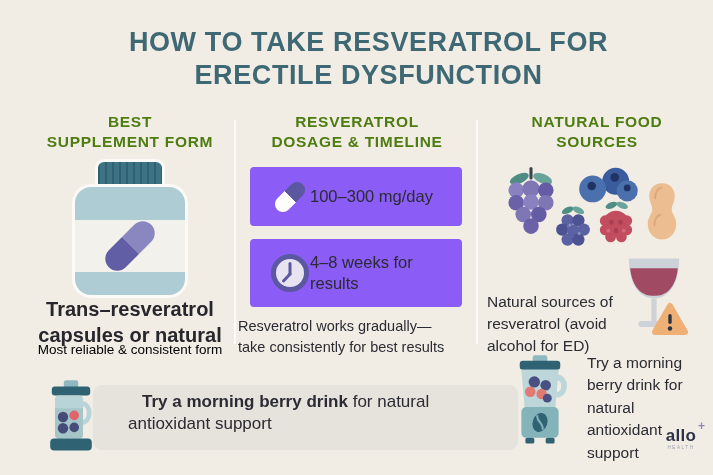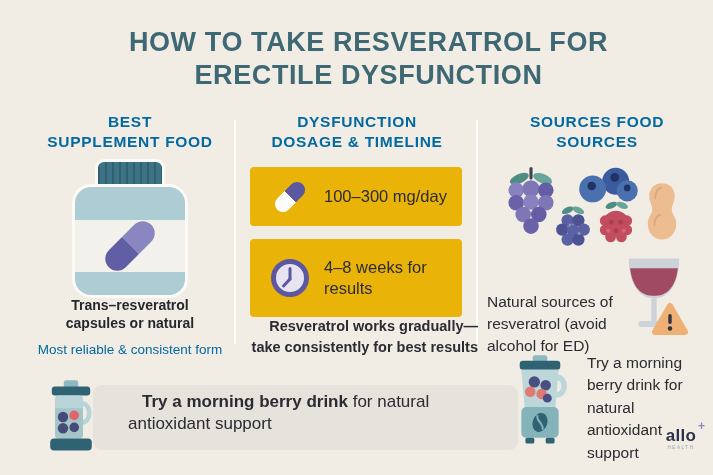--- a/index.html
+++ b/index.html
@@ -9,40 +9,40 @@
   }
   .abs{position:absolute;}
   
   .title{
     left:0;right:0;top:26px;text-align:center;
     color:#3d6874;font-weight:700;font-size:27px;line-height:1.22;letter-spacing:.6px;margin-left:24px;
   }
   
   .divider{width:2px;top:120px;height:224px;background:rgba(255,255,255,.85);}
   
-  .col-head{font-weight:700;font-size:15.5px;line-height:1.32;letter-spacing:.7px;text-align:center;color:#0369a1;}
+  .col-head{font-weight:700;font-size:15.5px;line-height:1.32;letter-spacing:.7px;text-align:center;color:#4d7c0f;}
   
   .bottle{left:70px;top:162px;width:120px;height:133px;}
   .bottle-cap{position:absolute;left:50%;transform:translateX(-50%);top:0;width:64px;height:28px;border-radius:6px;
     background:repeating-linear-gradient(90deg,rgba(15,55,70,.30) 0 2.5px,rgba(0,0,0,0) 2.5px 7px),#3e7386;
     box-shadow:0 0 0 3px #fbfaf6;}
   .bottle-body{position:absolute;left:50%;transform:translateX(-50%);top:25px;width:110px;height:108px;border-radius:16px;
     background:#adccd3;box-shadow:0 0 0 3px #fbfaf6;overflow:hidden;}
   .bottle-label{position:absolute;left:0;right:0;top:33px;height:52px;background:#f3f1ec;
     display:flex;align-items:center;justify-content:center;}
   .capsule-lg{width:60px;height:24px;border-radius:12px;transform:rotate(-45deg);
     background:linear-gradient(90deg,#615ea6 50%,#8a87c0 50%);}
-  .col1-bold{left:25px;top:297px;width:210px;text-align:center;font-weight:700;font-size:14px;line-height:1.28;}
-  .col1-sub{left:25px;top:342px;width:210px;text-align:center;font-size:13.5px;color:#0369a1;}
-  
-  .pill-box{left:250px;width:212px;background:#eab308;border-radius:4px;display:flex;align-items:center;gap:14px;padding:0 0 0 20px;box-sizing:border-box;}
+  .col1-bold{left:25px;top:297px;width:210px;text-align:center;font-weight:700;font-size:20px;line-height:1.28;}
+  .col1-sub{left:25px;top:342px;width:210px;text-align:center;font-size:13.5px;color:#000000;}
+  
+  .pill-box{left:250px;width:212px;background:#8b5cf6;border-radius:4px;display:flex;align-items:center;padding:0 0 0 20px;box-sizing:border-box;}
   .pill-box .lbl{font-size:16.5px;color:#2b2b33;line-height:1.3;}
   .capsule-sm{width:36px;height:16px;border-radius:8px;transform:rotate(-45deg);flex:0 0 auto;margin:0 2px;
     background:linear-gradient(90deg,#fdfdfc 50%,#5b58a1 50%);}
-  .note{left:238px;top:316px;width:240px;text-align:right;font-size:14.5px;line-height:1.45;color:#2b2b33;font-weight:bold;}
+  .note{left:238px;top:316px;width:240px;text-align:left;font-size:14.5px;line-height:1.45;color:#2b2b33;}
   
   .col3-caption{left:487px;top:254px;width:132px;font-size:15.5px;line-height:1.42;color:#2b2b33;margin-top:37px;}
   
   .strip{left:93px;top:385px;width:425px;height:65px;background:#e6e2dc;border-radius:9px;}
   .banner-text{left:128px;top:391px;width:350px;font-size:17px;line-height:1.3;color:#2b2b33;}
   .banner-text b{font-weight:700;margin-left:14px;}
   
   .tip-text{left:587px;top:352px;width:116px;font-size:15.5px;line-height:1.45;color:#2b2b33;}
   
   .logo{left:658px;top:427px;width:46px;text-align:center;line-height:1;}
@@ -58,64 +58,64 @@
   <div class="abs title">
     <div>HOW TO TAKE RESVERATROL FOR</div>
     <div>ERECTILE DYSFUNCTION</div>
   </div>
 
   <div class="abs divider" style="left:234px;"></div>
   <div class="abs divider" style="left:476px;"></div>
 
   <div class="abs col-head" style="left:25px;top:112px;width:210px;">
     <div>BEST</div>
-    <div>SUPPLEMENT FOOD</div>
+    <div>SUPPLEMENT FORM</div>
   </div>
 
   <div class="abs bottle">
     <div class="bottle-cap"></div>
     <div class="bottle-body">
       <div class="bottle-label">
         <div class="capsule-lg"></div>
       </div>
     </div>
   </div>
 
   <div class="abs col1-bold">
     <div>Trans–resveratrol</div>
     <div>capsules or natural</div>
   </div>
   <div class="abs col1-sub">Most reliable &amp; consistent form</div>
 
   <div class="abs col-head" style="left:247px;top:112px;width:220px;">
-    <div>DYSFUNCTION</div>
+    <div>RESVERATROL</div>
     <div>DOSAGE &amp; TIMELINE</div>
   </div>
 
   <div class="abs pill-box" style="top:167px;height:59px;">
     <div class="capsule-sm"></div>
     <div class="lbl">100–300 mg/day</div>
   </div>
 
-  <div class="abs pill-box" style="top:239px;height:78px;">
+  <div class="abs pill-box" style="top:239px;height:68px;">
     <svg width="40" height="40" viewBox="0 0 40 40" style="flex:0 0 auto;">
       <circle cx="20" cy="20" r="16.5" fill="#e8e3f1" stroke="#5b58a1" stroke-width="5"></circle>
       <line x1="20" y1="21" x2="20" y2="10.5" stroke="#5b58a1" stroke-width="3" stroke-linecap="round"></line>
       <line x1="20" y1="21" x2="13.5" y2="28" stroke="#5b58a1" stroke-width="3" stroke-linecap="round"></line>
     </svg>
     <div class="lbl" style="max-width:118px;">4–8 weeks for results</div>
   </div>
 
   <div class="abs note">
     <div>Resveratrol works gradually—</div>
     <div>take consistently for best results</div>
   </div>
 
   <div class="abs col-head" style="left:487px;top:112px;width:220px;">
-    <div>SOURCES FOOD</div>
+    <div>NATURAL FOOD</div>
     <div>SOURCES</div>
   </div>
 
   <svg class="abs" style="left:503px;top:155px;" width="56" height="94" viewBox="0 0 72 94">
     <path d="M36 16 L36 4" stroke="#3a4550" stroke-width="4" stroke-linecap="round" fill="none"></path>
     <ellipse cx="21" cy="17" rx="13" ry="6" fill="#4d8d84" transform="rotate(-24 21 17)"></ellipse>
     <ellipse cx="51" cy="17" rx="13" ry="6" fill="#68a49a" transform="rotate(22 51 17)"></ellipse>
     <circle cx="17" cy="32" r="10" fill="#8a82c0"></circle>
       <circle cx="36" cy="30" r="11" fill="#7e76b5"></circle>
       <circle cx="55" cy="32" r="10" fill="#645ca5"></circle>

